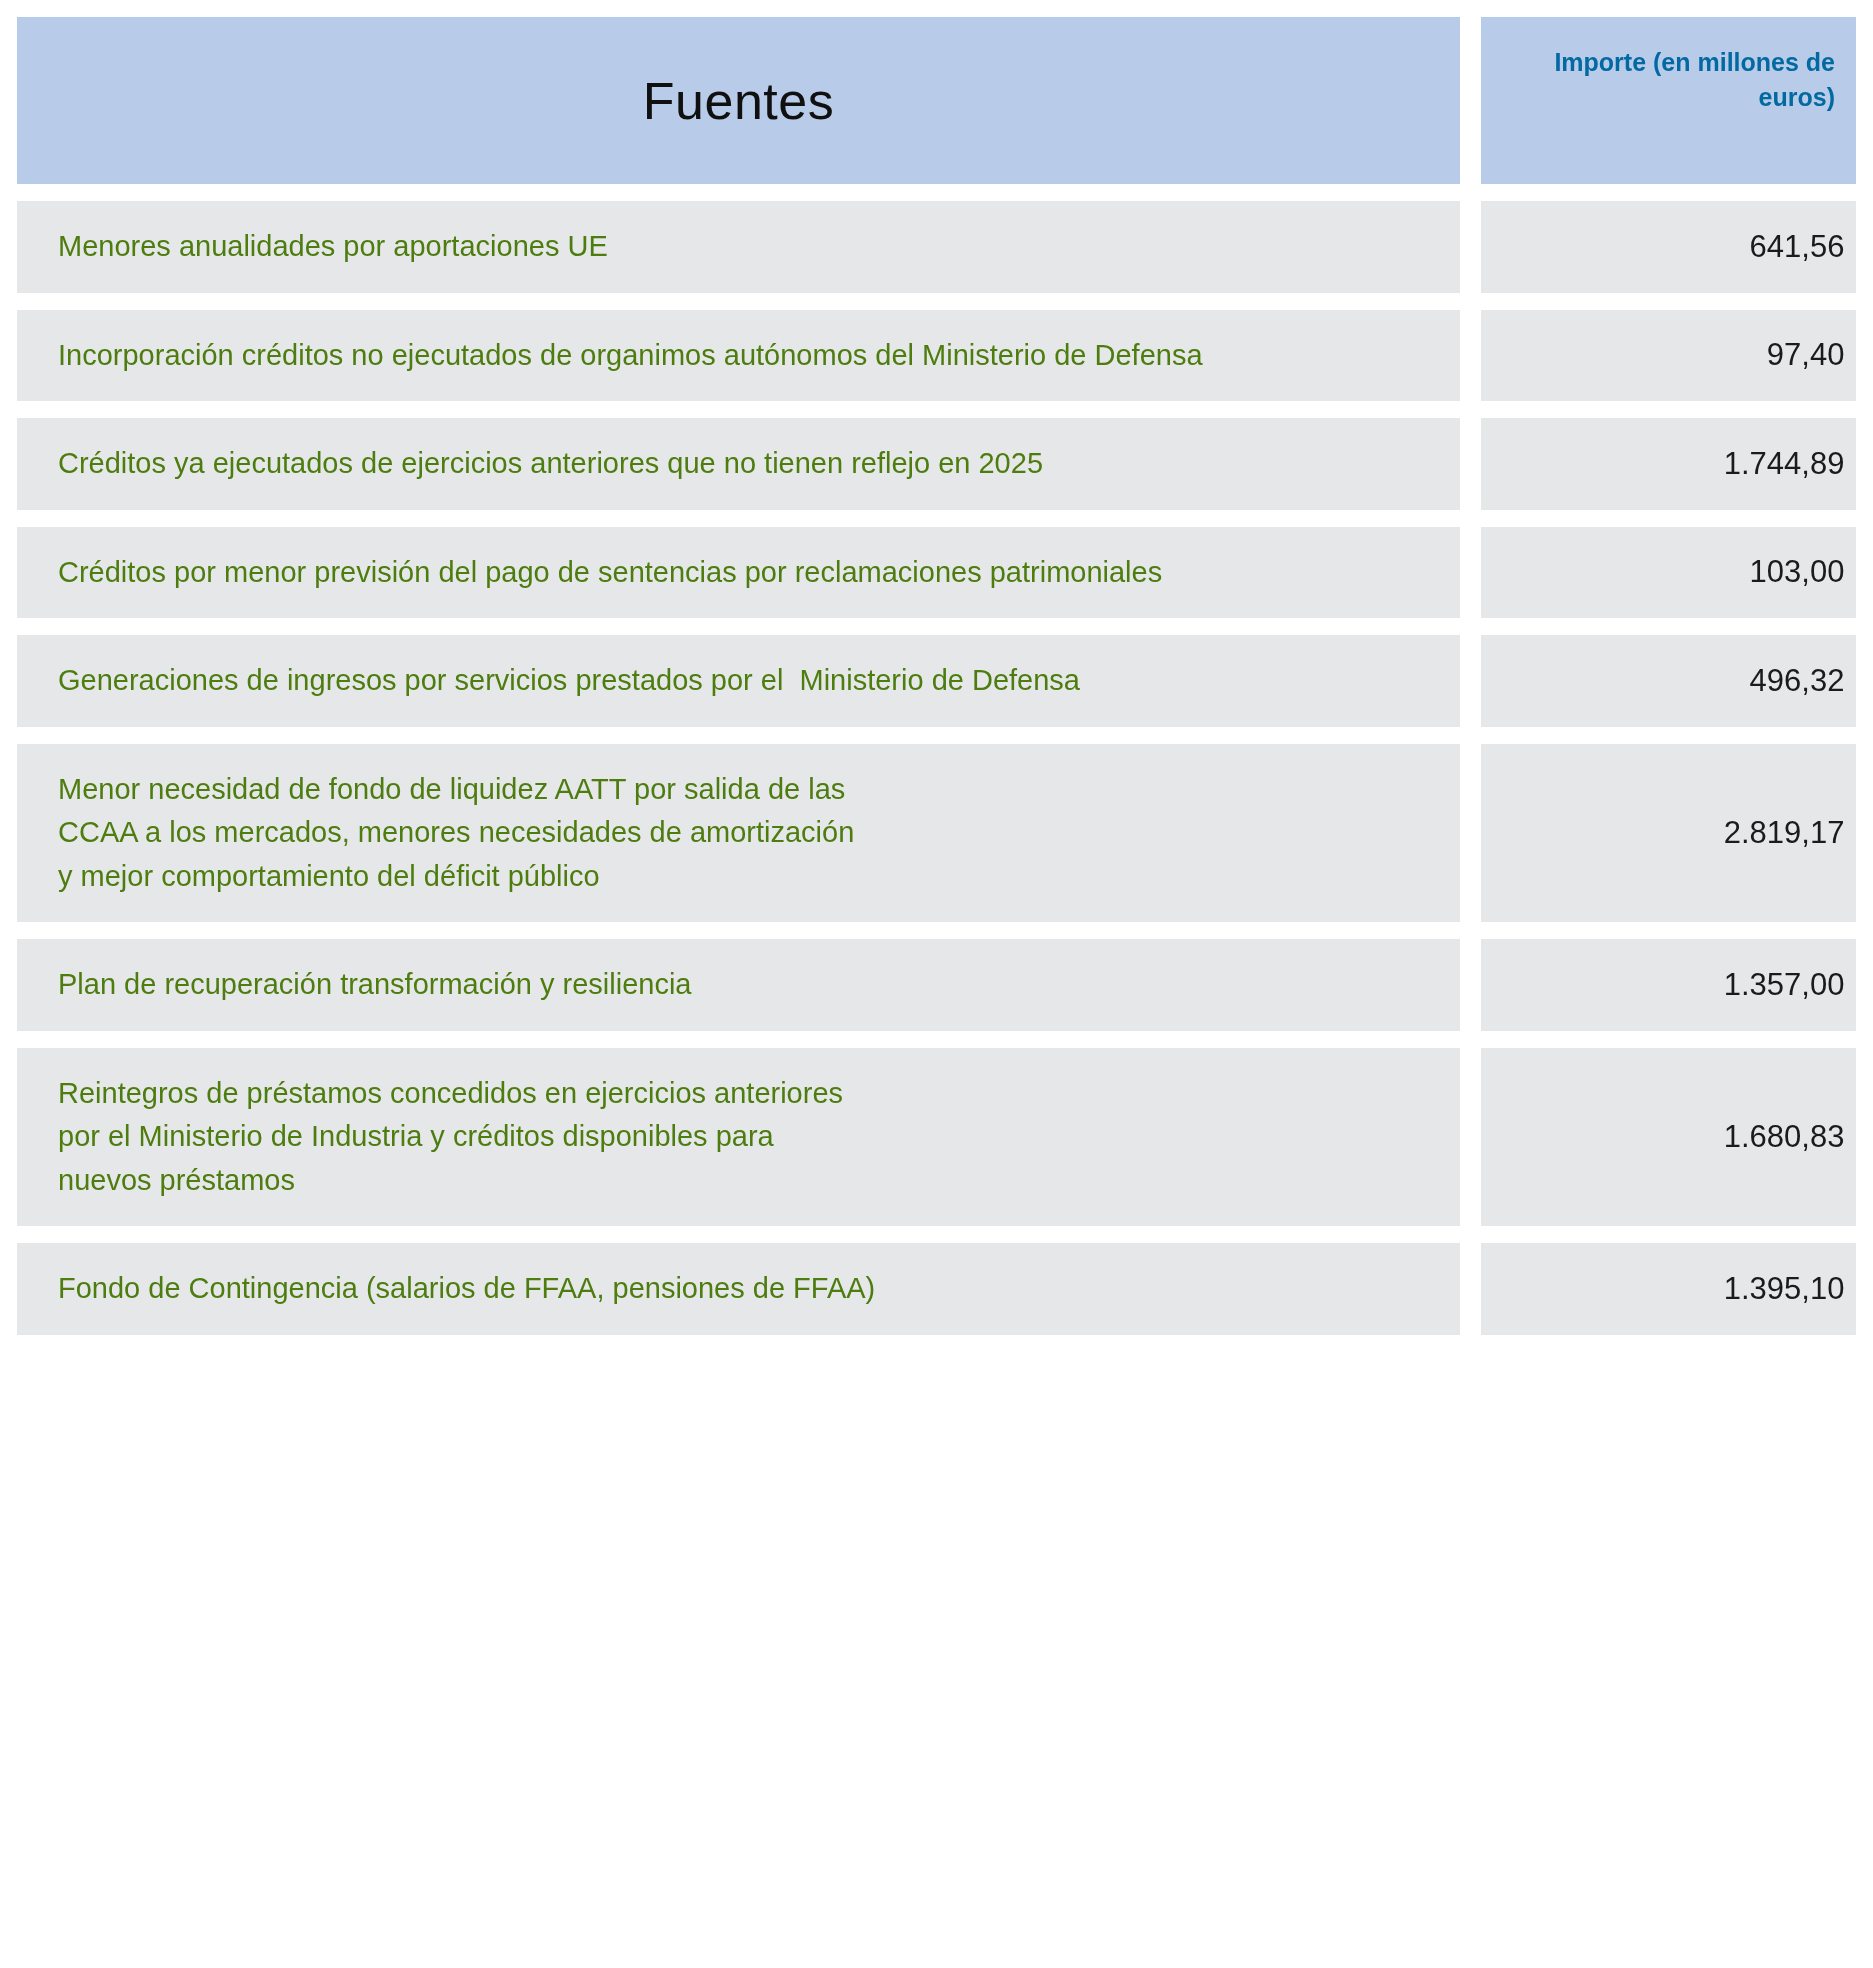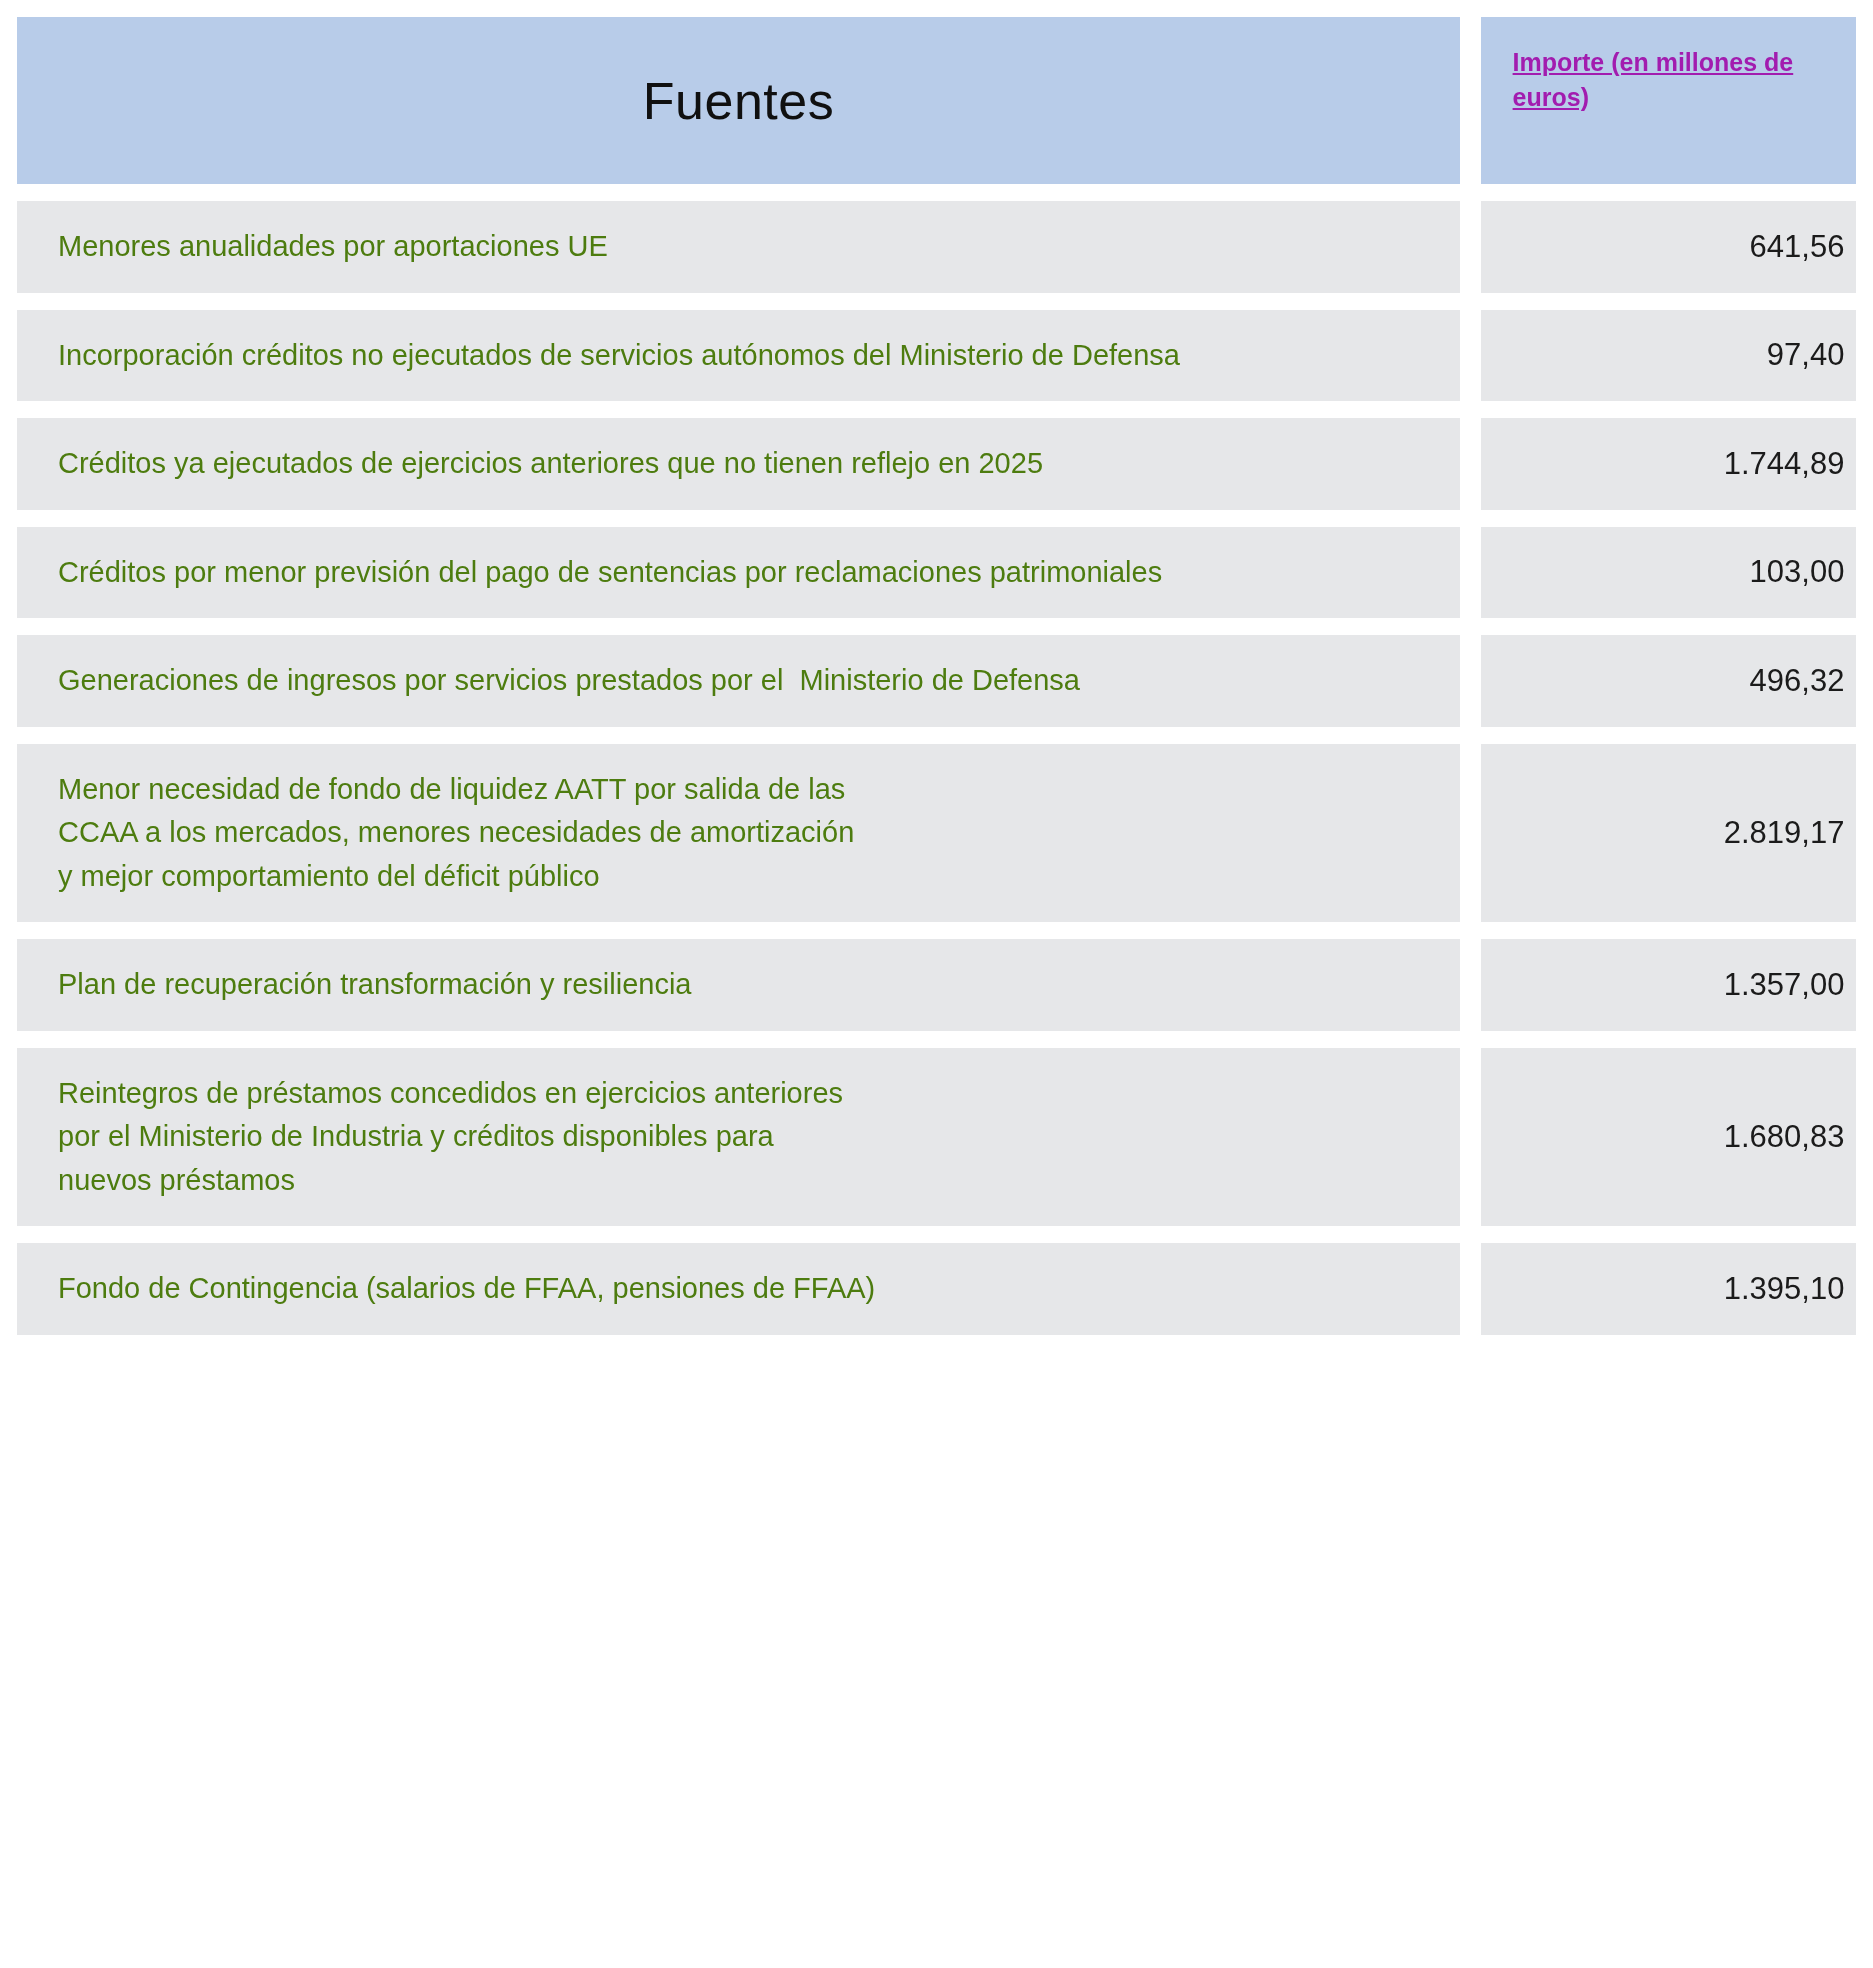--- a/index.html
+++ b/index.html
@@ -48,28 +48,27 @@
     letter-spacing: 0.5px;
     color: #101010;
   }
   th.head-gap {
     background: #ffffff;
   }
   th.head-amt {
     background: #b8cce9;
     height: 167px;
     vertical-align: top;
-    text-align: left;
+    text-align: right;
     font-size: 25px;
     font-weight: bold;
     line-height: 1.38;
-    color: #a21caf;
+    color: #0369a1;
     padding: 28px 20.6px 0 32px;
     box-sizing: border-box;
-    text-decoration: underline;
   }
   tbody td {
     background: #e6e7e9;
     padding: 0;
   }
   td.gap {
     background: #ffffff;
   }
   td.desc {
     vertical-align: middle;
@@ -110,21 +109,21 @@
     <tbody>
       <tr>
         <td class="desc">
             <span class="desc-line">Menores anualidades por aportaciones UE</span>
           </td>
         <td class="gap"></td>
         <td class="amt">641,56</td>
       </tr>
       <tr>
         <td class="desc">
-            <span class="desc-line">Incorporación créditos no ejecutados de servicios autónomos del Ministerio de Defensa</span>
+            <span class="desc-line">Incorporación créditos no ejecutados de organimos autónomos del Ministerio de Defensa</span>
           </td>
         <td class="gap"></td>
         <td class="amt">97,40</td>
       </tr>
       <tr>
         <td class="desc">
             <span class="desc-line">Créditos ya ejecutados de ejercicios anteriores que no tienen reflejo en 2025</span>
           </td>
         <td class="gap"></td>
         <td class="amt">1.744,89</td>

